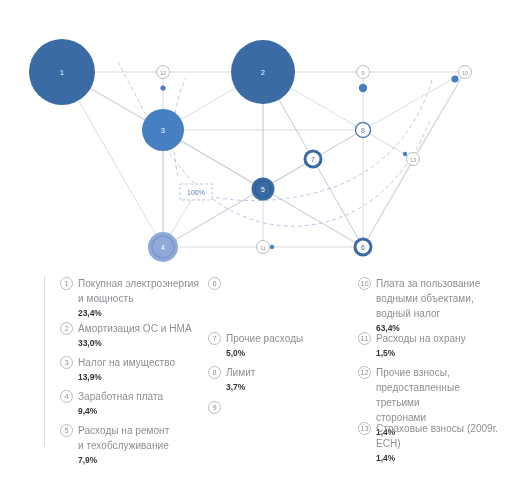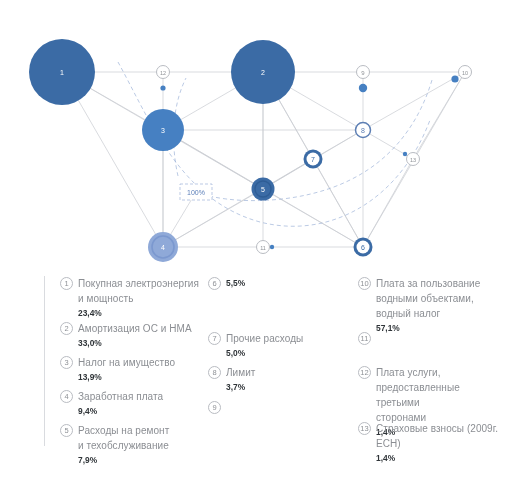--- a/index.html
+++ b/index.html
@@ -196,21 +196,20 @@
           <div class="li-label">Расходы на ремонт
 и техобслуживание</div>
           <div class="li-value">7,9%</div>
         </div>
       </div>
     </div>
     <div class="legend-col" style="left: 208px; width: 145px;">
       <div class="legend-item" style="top: 8px; width: 145px;">
         <div class="li-num">6</div>
         <div class="li-body">
-          <div class="li-value">5,5%</div>
         </div>
       </div>
       <div class="legend-item" style="top: 63.3px; width: 145px;">
         <div class="li-num">7</div>
         <div class="li-body">
           <div class="li-label">Прочие расходы</div>
           <div class="li-value">5,0%</div>
         </div>
       </div>
       <div class="legend-item" style="top: 97.4px; width: 145px;">
@@ -224,30 +223,34 @@
         <div class="li-num">9</div>
       </div>
     </div>
     <div class="legend-col" style="left: 358px; width: 148px;">
       <div class="legend-item" style="top: 8px; width: 148px;">
         <div class="li-num">10</div>
         <div class="li-body">
           <div class="li-label">Плата за пользование
 водными объектами,
 водный налог</div>
-          <div class="li-value">57,1%</div>
+          <div class="li-value">63,4%</div>
         </div>
       </div>
       <div class="legend-item" style="top: 63.3px; width: 148px;">
         <div class="li-num">11</div>
+        <div class="li-body">
+          <div class="li-label">Расходы на охрану</div>
+          <div class="li-value">1,5%</div>
+        </div>
       </div>
       <div class="legend-item" style="top: 97.4px; width: 148px;">
         <div class="li-num">12</div>
         <div class="li-body">
-          <div class="li-label">Плата услуги,
+          <div class="li-label">Прочие взносы,
 предоставленные третьими
 сторонами</div>
           <div class="li-value">1,4%</div>
         </div>
       </div>
       <div class="legend-item" style="top: 152.7px; width: 148px;">
         <div class="li-num">13</div>
         <div class="li-body">
           <div class="li-label">Страховые взносы (2009г. ЕСН)</div>
           <div class="li-value">1,4%</div>

